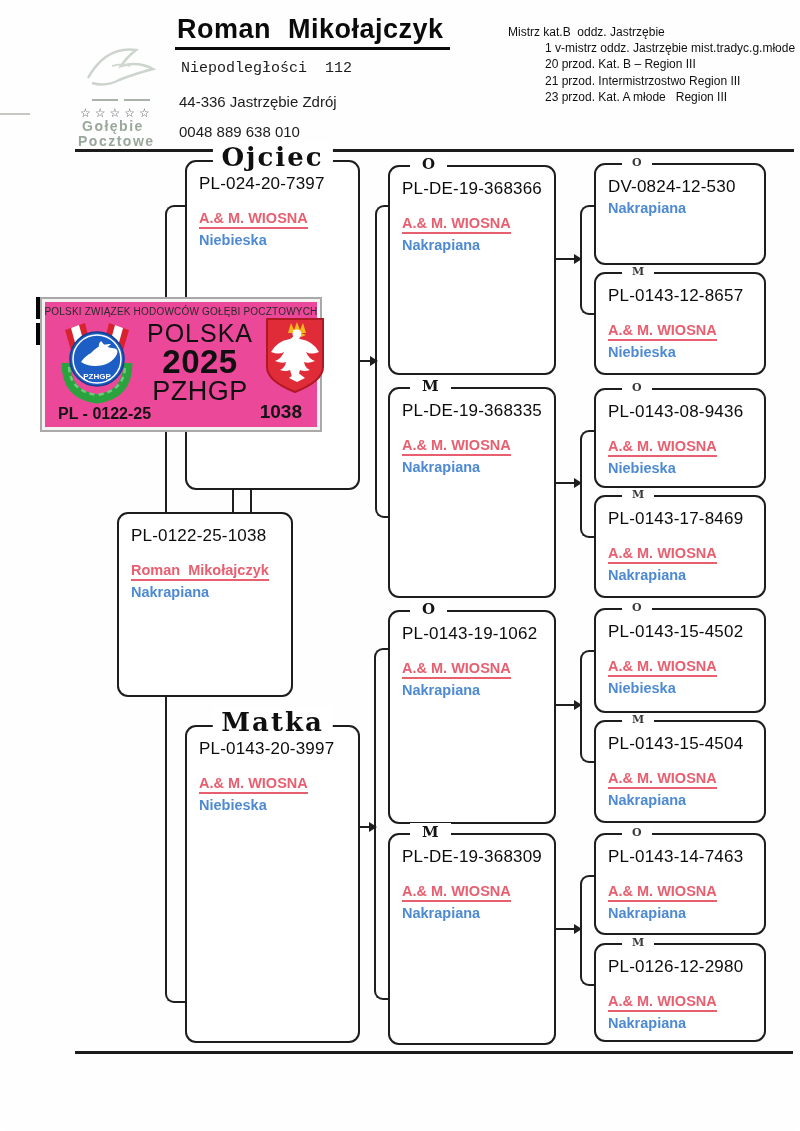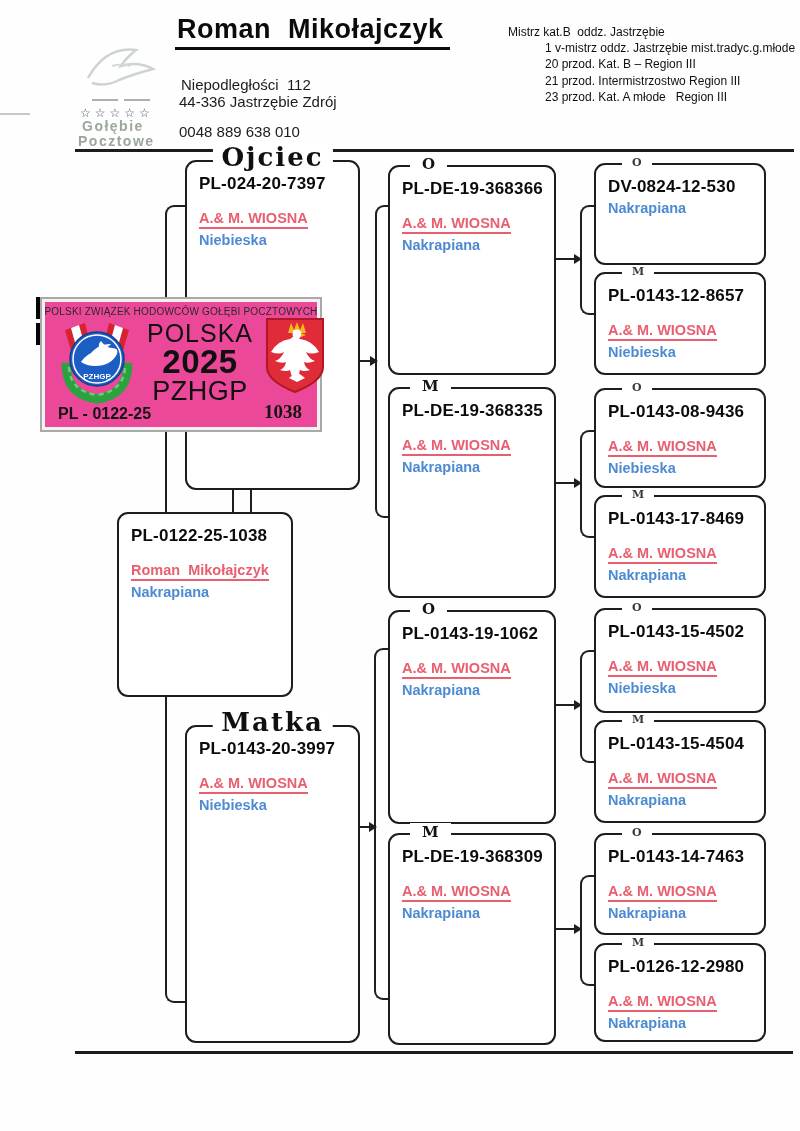--- a/index.html
+++ b/index.html
@@ -25,21 +25,21 @@
   .logo-txt { position:absolute; left:82px; font-size:14px; font-weight:700; letter-spacing:1.5px; color:#9aa79b; }
   
   .rule { position:absolute; background:#1c1c1c; height:3px; }
   .scanmark { position:absolute; background:#050505; }
   .faintmark { position:absolute; background:#c7c7c3; }
   
   .pbox {
     position:absolute; background:#fff; border:2px solid #1d1d1d; border-radius:11px; z-index:3;
   }
   .inner { padding:12px 8px 0 12px; }
-  .ring { font-size:17px; font-weight:700; color:#0c0c0c; letter-spacing:.2px; white-space:nowrap; }
+  .ring { font-size:17px; font-weight:400; color:#0c0c0c; letter-spacing:.2px; white-space:nowrap; }
   .owner {
     display:inline-block; margin-top:16px; font-size:14.5px; font-weight:700;
     color:#e85f70; border-bottom:2px solid #e85f70; padding-bottom:1px; white-space:pre;
   }
   .cname { margin-top:3px; font-size:14.5px; font-weight:700; color:#4d8ad2; }
   .ptitle {
     position:absolute; left:50%; transform:translateX(-50%); background:#fff;
     padding:0 9px; font-family:"DejaVu Serif", serif; font-weight:700; color:#101010; white-space:nowrap;
   }
   .ptitle.big { top:-20px; font-size:26px; letter-spacing:2px; }
@@ -65,21 +65,21 @@
   .card {
     position:absolute; left:40px; top:297px; width:282px; height:135px; z-index:5;
     background:#ec4899; border:2px solid #a9a9a9; box-shadow:0 0 0 3px #f2f2f0 inset;
   }
   .card-top { position:absolute; left:0; right:0; top:7px; text-align:center; font-size:10px; letter-spacing:.2px; color:#2a2a2a; white-space:pre; }
   .card-center { position:absolute; left:100px; top:21px; width:116px; text-align:center; color:#101010; }
   .card-country { font-size:25px; line-height:26px; letter-spacing:1px; }
   .card-year { font-size:33px; line-height:31px; font-weight:800; letter-spacing:.5px; }
   .card-org { font-size:27px; line-height:28px; letter-spacing:.5px; }
   .card-ring { position:absolute; left:16px; bottom:7px; font-size:16px; font-weight:700; white-space:pre; }
-  .card-num { position:absolute; right:18px; bottom:7px; font-size:19px; font-weight:700;font-family:Liberation Serif, serif; }
+  .card-num { position:absolute; right:18px; bottom:7px; font-size:19px; font-weight:700; }
   .emblem { position:absolute; left:16px; top:22px; }
   .eagle { position:absolute; left:222px; top:17px; }
   .card-caption { position:absolute; left:47px; top:435px; font-size:13px; letter-spacing:.8px; color:#1c1c1c; white-space:pre; z-index:5; }
 </style>
 </head>
 <body>
 
 <div class="page">
 
   <div class="name-title">Roman Mikołajczyk</div>
@@ -89,21 +89,21 @@
       <path d="M10 42 Q28 10 58 14 Q48 22 43 30 Q60 25 75 33 Q56 38 41 44 Q28 51 14 47" fill="none" stroke="#bcc7bd" stroke-width="2.5"></path>
       <path d="M34 30 Q44 27 52 30" fill="none" stroke="#c3cec4" stroke-width="2"></path>
     </svg>
   </span>
   <div class="logo-dash" style="left:92px; top:99px; width:26px;"></div>
   <div class="logo-dash" style="left:124px; top:99px; width:26px;"></div>
   <div class="logo-stars">☆☆☆☆☆</div>
   <div class="logo-txt" style="top:118px;">Gołębie</div>
   <div class="logo-txt" style="top:133px; left:78px;">Pocztowe</div>
 
-  <div class="addr" style="top:76px;">Niepodległości  112</div>
+  <div class="addr" style="top:60px;font-family:Liberation Mono, monospace;">Niepodległości  112</div>
   <div class="addr" style="top:93px; left:179px;">44-336 Jastrzębie Zdrój</div>
   <div class="addr" style="top:123px; left:179px;">0048 889 638 010</div>
 
   <div class="ach">
     <div>Mistrz kat.B  oddz. Jastrzębie</div>
     <div>1 v-mistrz oddz. Jastrzębie mist.tradyc.g.młode</div>
     <div>20 przod. Kat. B – Region III</div>
     <div>21 przod. Intermistrzostwo Region III</div>
     <div>23 przod. Kat. A młode   Region III</div>
   </div>

